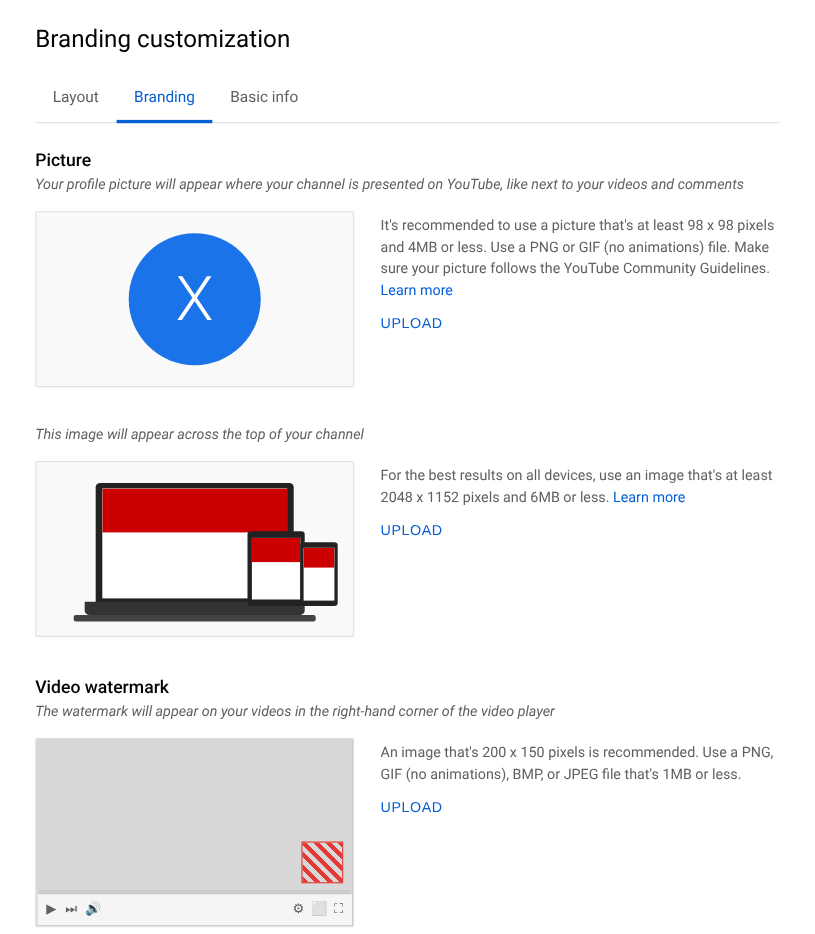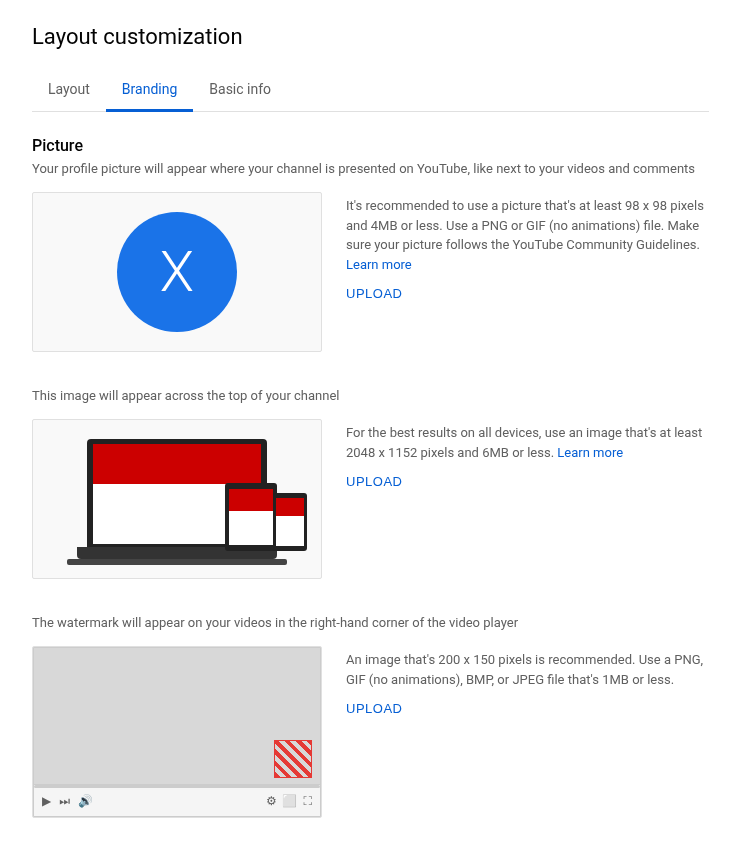--- a/index.html
+++ b/index.html
@@ -47,20 +47,21 @@
       font-size: 16px;
       font-weight: 500;
       color: #030303;
       margin-bottom: 6px;
     }
     .section-desc {
       font-size: 13px;
       color: #606060;
       margin-bottom: 16px;
       max-width: 680px;
+      font-style: italic;
     }
     .section-content {
       display: flex;
       align-items: flex-start;
       gap: 24px;
     }
     .preview-box {
       width: 290px;
       min-height: 160px;
       background: #f9f9f9;
@@ -280,21 +281,21 @@
       display: flex;
       align-items: center;
       gap: 6px;
     }
   </style>
 </head>
 <body>
 
 <div class="page">
 
-  <h1 class="page-title">Layout customization</h1>
+  <h1 class="page-title">Branding customization</h1>
 
   <div class="tabs">
     <div class="tab">Layout</div>
     <div class="tab active">Branding</div>
     <div class="tab">Basic info</div>
   </div>
 
   <div class="section">
     <div class="section-title">Picture</div>
     <div class="section-desc">Your profile picture will appear where your channel is presented on YouTube, like next to your videos and comments</div>
@@ -347,20 +348,21 @@
         <p class="info-text">
           <span>For the best results on all devices, use an image that's at least 2048 x 1152 pixels and 6MB or less.</span>
           <a class="learn-more" href="#">Learn more</a>
         </p>
         <button class="upload-btn">UPLOAD</button>
       </div>
     </div>
   </div>
 
   <div class="section">
+    <div class="section-title">Video watermark</div>
     <div class="section-desc">The watermark will appear on your videos in the right-hand corner of the video player</div>
     <div class="section-content">
       <div class="preview-box" style="padding:0;overflow:hidden;">
         <div class="video-preview">
           <div class="video-main-area">
             <div class="watermark-overlay"></div>
           </div>
           <div class="video-controls">
             <div class="progress-bar"></div>
             <span class="ctrl-icon">▶</span>

